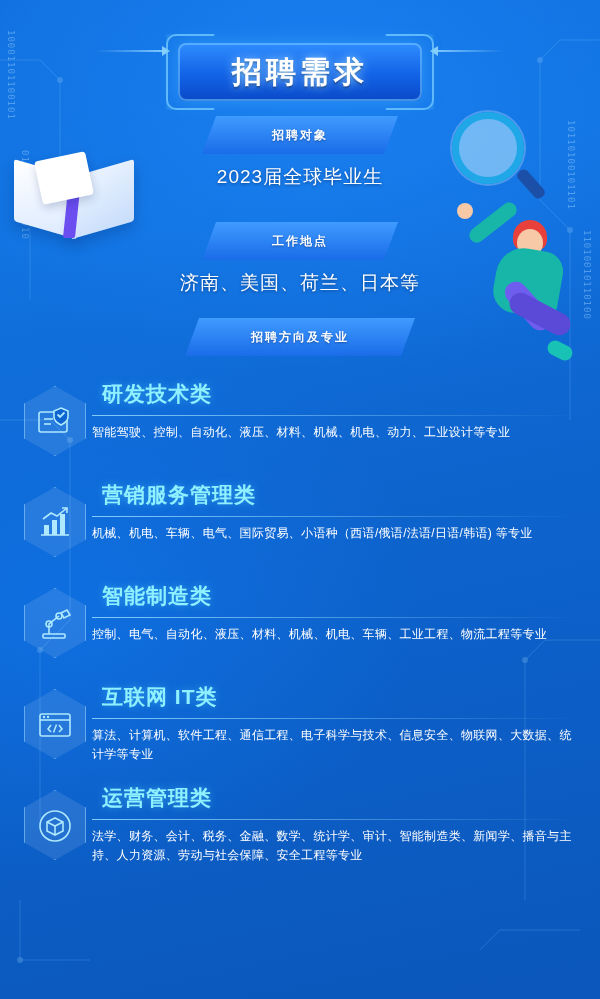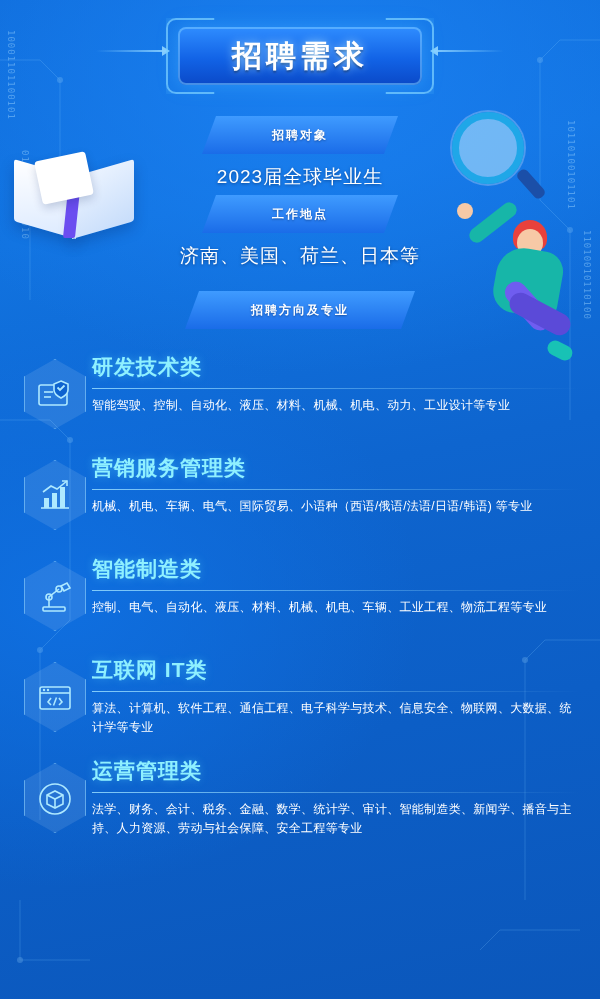--- a/index.html
+++ b/index.html
@@ -41,21 +41,21 @@
   }
   .binary.left { left: 6px; top: 30px; }
   .binary.left2 { left: 20px; top: 150px; }
   .binary.right { right: 8px; top: 230px; }
   .binary.right2 { right: 24px; top: 120px; }
 
   
   .header {
     position: relative;
     margin: 0 auto;
-    padding-top: 27px;
+    padding-top: 43px;
     width: 600px;
     height: 72px;
     box-sizing: border-box;
   }
   .title-plate {
     position: relative;
     margin: 0 auto;
     width: 244px;
     height: 58px;
     border-radius: 8px;
@@ -123,21 +123,21 @@
   .pill-value {
     text-align: center;
     color: #ffffff;
     font-size: 19px;
     letter-spacing: 1px;
     margin: 10px auto 0;
     text-shadow: 0 1px 3px rgba(0,25,70,.5);
   }
 
   .block-1 { margin-top: 44px; }
-  .block-2 { margin-top: 5px; }
+  .block-2 { margin-top: 32px; }
   .block-3 { margin-top: 22px; font-family: Liberation Serif, serif; }
 
   
   .magnifier {
     position: absolute;
     left: 452px;
     top: 112px;
     width: 58px;
     height: 58px;
     border: 7px solid #1fa7e8;
@@ -281,20 +281,21 @@
     flex: 1 1 auto;
     padding-top: 2px;
   }
   .cat-title {
     color: #8ff0ff;
     font-size: 21px;
     font-weight: bold;
     letter-spacing: 1px;
     margin-bottom: 7px;
     text-shadow: 0 0 8px rgba(90,220,255,.45);
+    margin-left: 10px;
   }
   .cat-rule {
     height: 1px;
     background: linear-gradient(90deg, rgba(150,220,255,.85), rgba(150,220,255,0));
     margin: 0 0 7px 0;
   }
   .cat-desc {
     color: #ffffff;
     font-size: 12px;
     line-height: 1.55;

